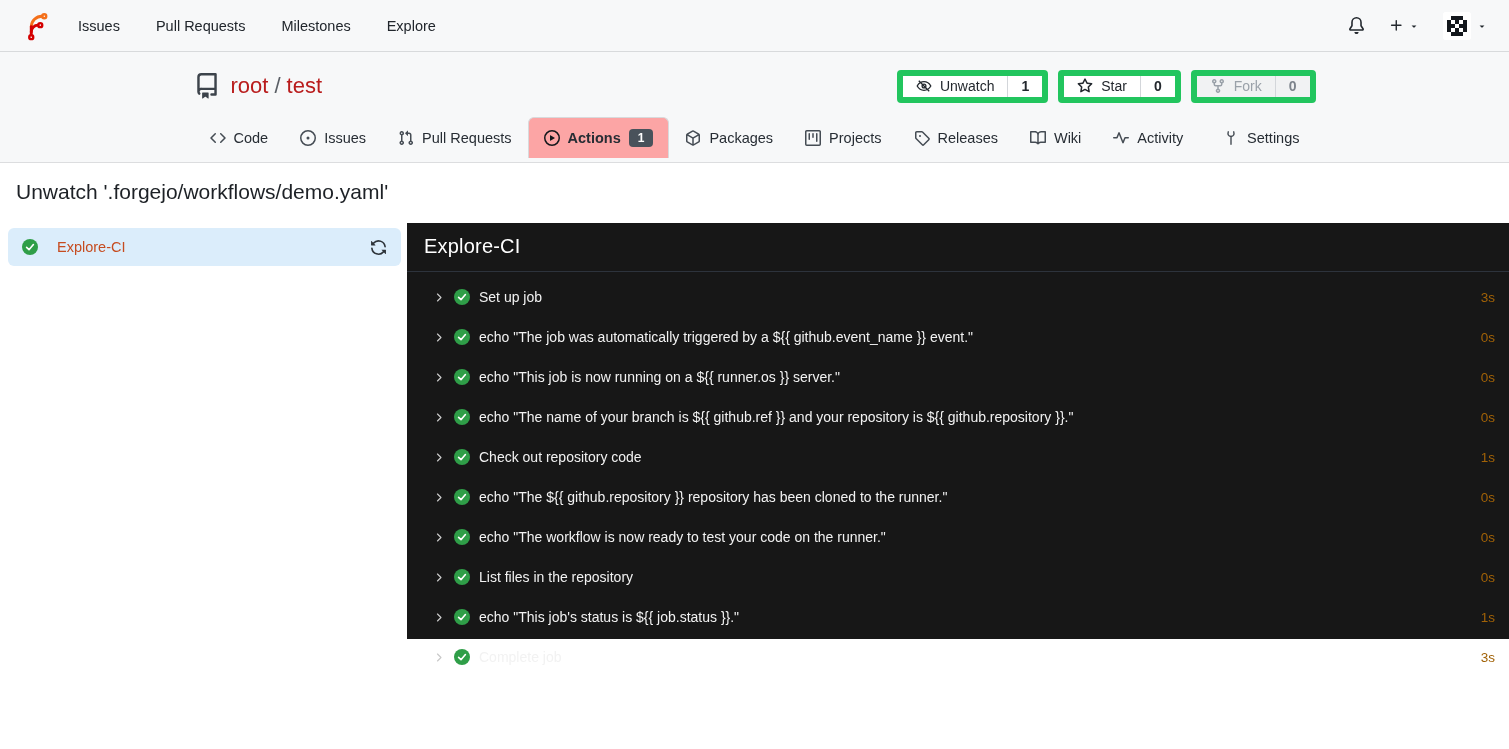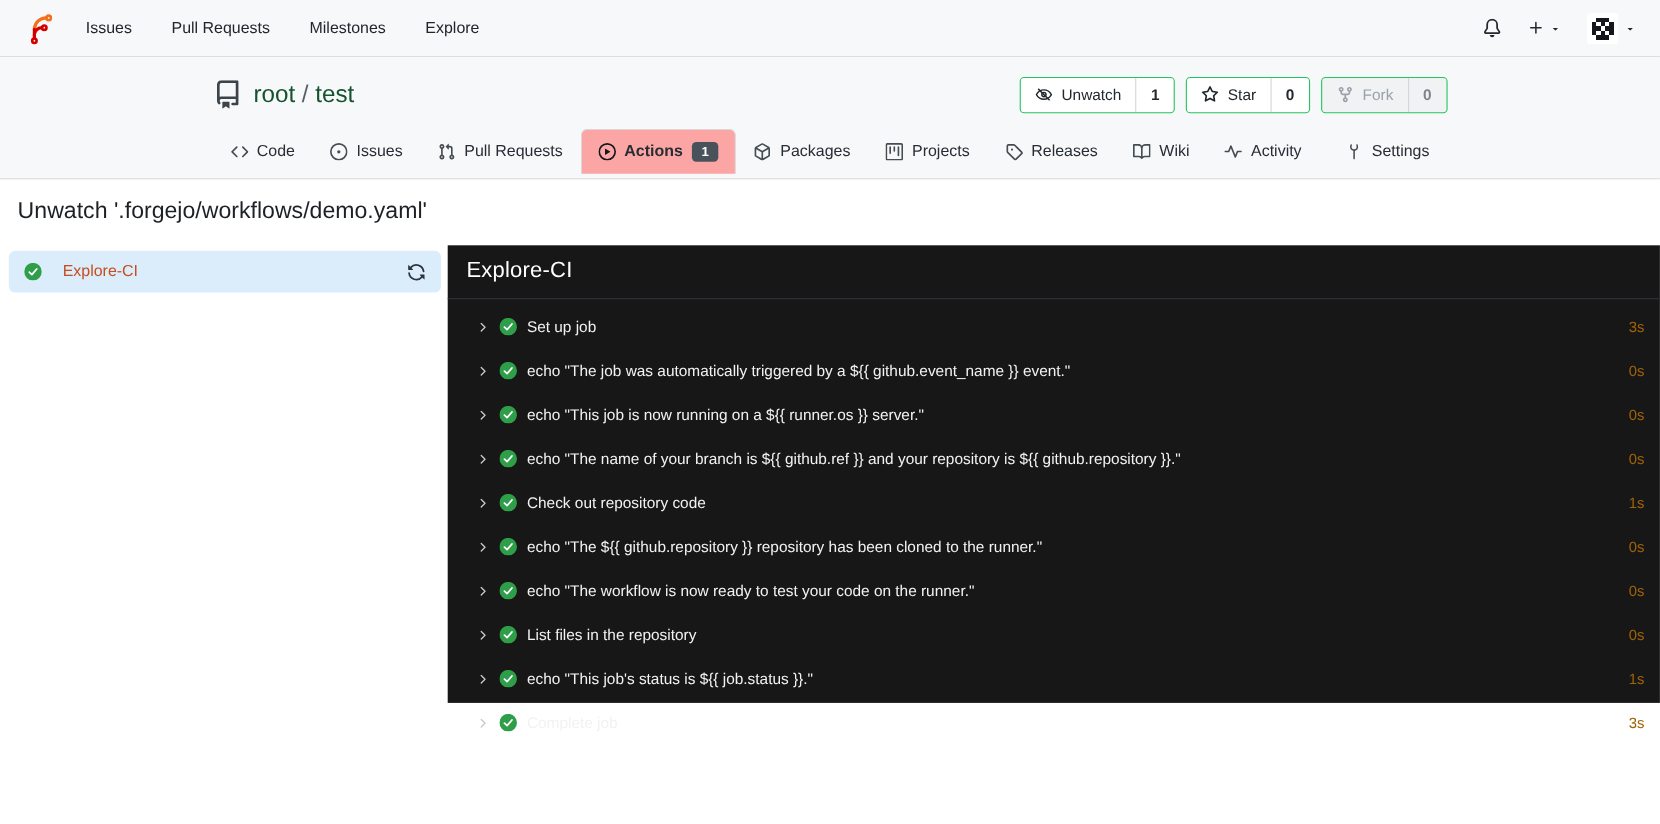--- a/index.html
+++ b/index.html
@@ -23,25 +23,25 @@
   .nav-icon-btn { display:flex; align-items:center; gap:5px; color:#23282e; cursor:pointer; }
   .avatar-wrap { display:flex; align-items:center; gap:6px; }
   .avatar { width:28px; height:28px; border-radius:3px; overflow:hidden; background:#fff; }
 
   
   .repo-header { background:#f7f8f9; height:111px; padding-top:16px; border-bottom:1px solid #dcdddf; }
   .container { width:1122px; margin:0 auto; }
   .repo-title-row { display:flex; align-items:center; height:36px; }
   .repo-icon { color:#3c434b; margin-right:11px; }
   .repo-name { font-size:22px; }
-  .repo-name a { text-decoration:none; color:#14532d; cursor:pointer; }
+  .repo-name a { text-decoration:none; color:#b91c1c; cursor:pointer; }
   .repo-sep { color:#5a5f66; margin:0 6px; }
   .repo-buttons { margin-left:auto; display:flex; gap:10px; }
   .btn {
-    display:flex; align-items:stretch; background:#fff; border:1px solid #22c55e;
+    display:flex; align-items:stretch; background:#fff; border:6px solid #22c55e;
     border-radius:4px; height:33px; font-size:14px; color:#23282e; overflow:hidden; cursor:pointer;
   }
   .btn .btn-main { display:flex; align-items:center; gap:8px; padding:0 13px; }
   .btn .btn-count { display:flex; align-items:center; padding:0 13px; border-left:1px solid #d3d6da; font-weight:700; }
   .btn.disabled { background:#f1f2f3; color:#9aa1a9; cursor:default; }
   .btn.disabled .btn-count { color:#7d848c; }
 
   
   .tabs-row { display:flex; align-items:flex-end; margin-top:13px; }
   .tab {

